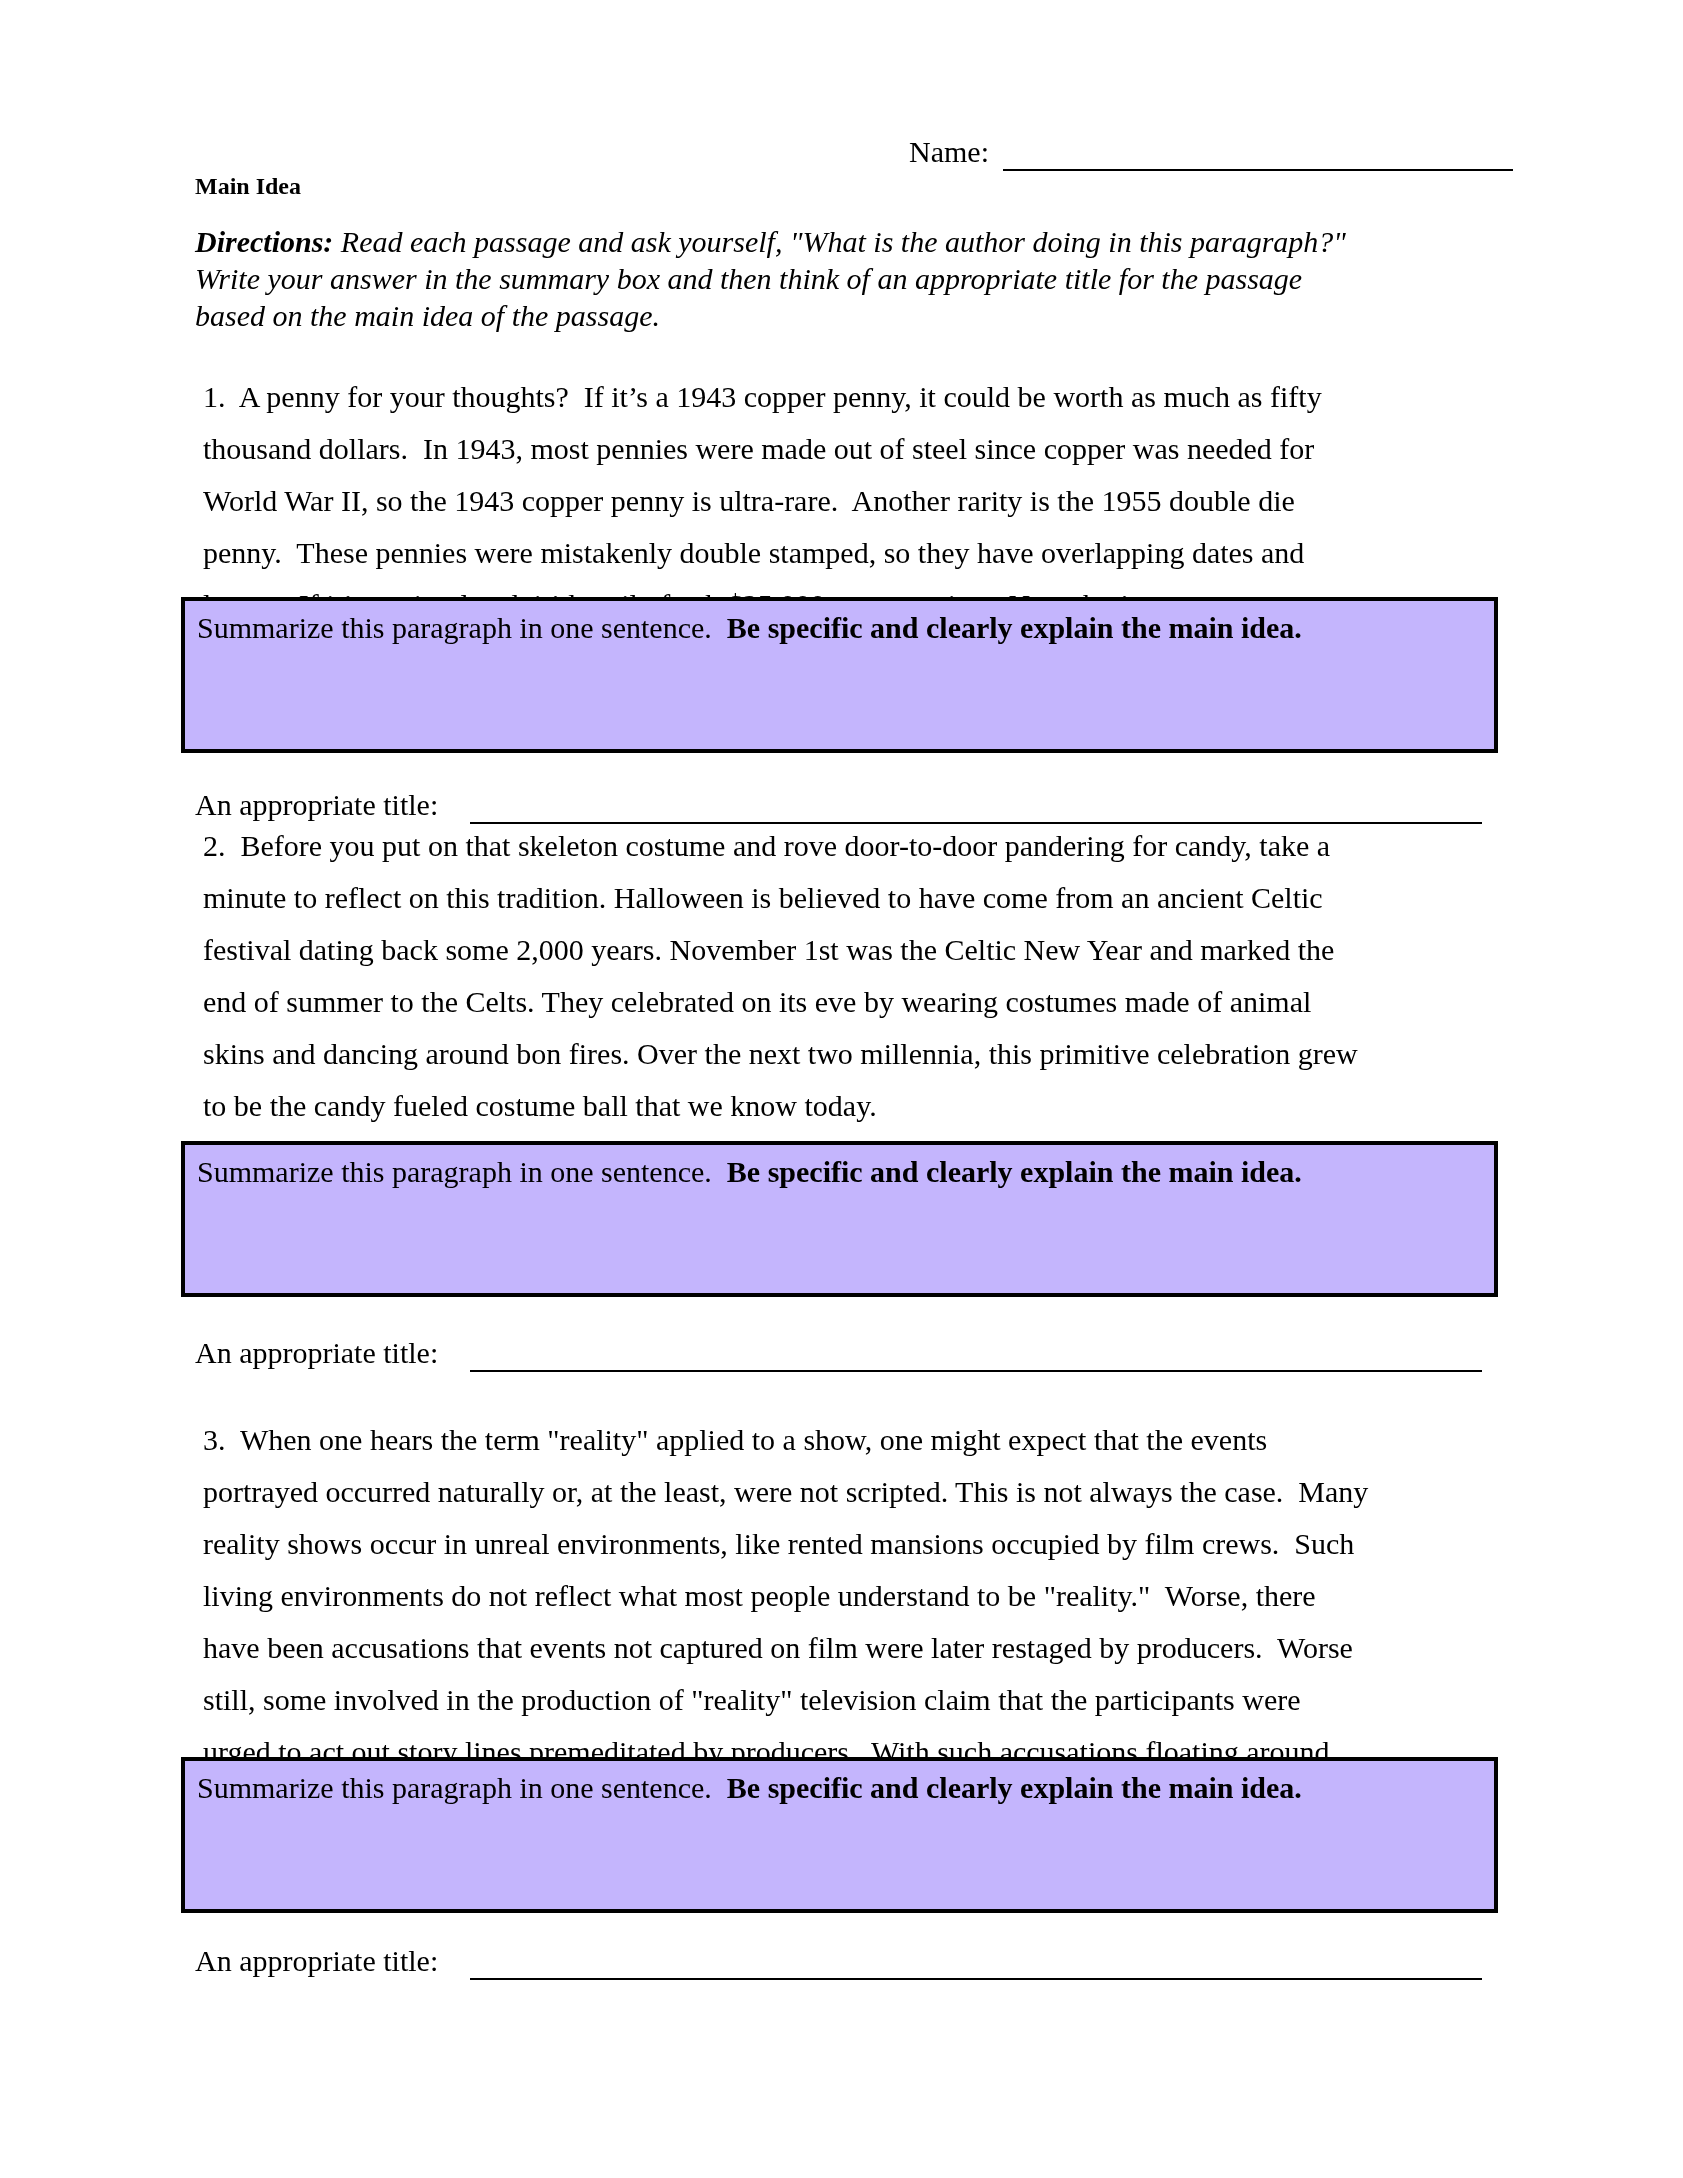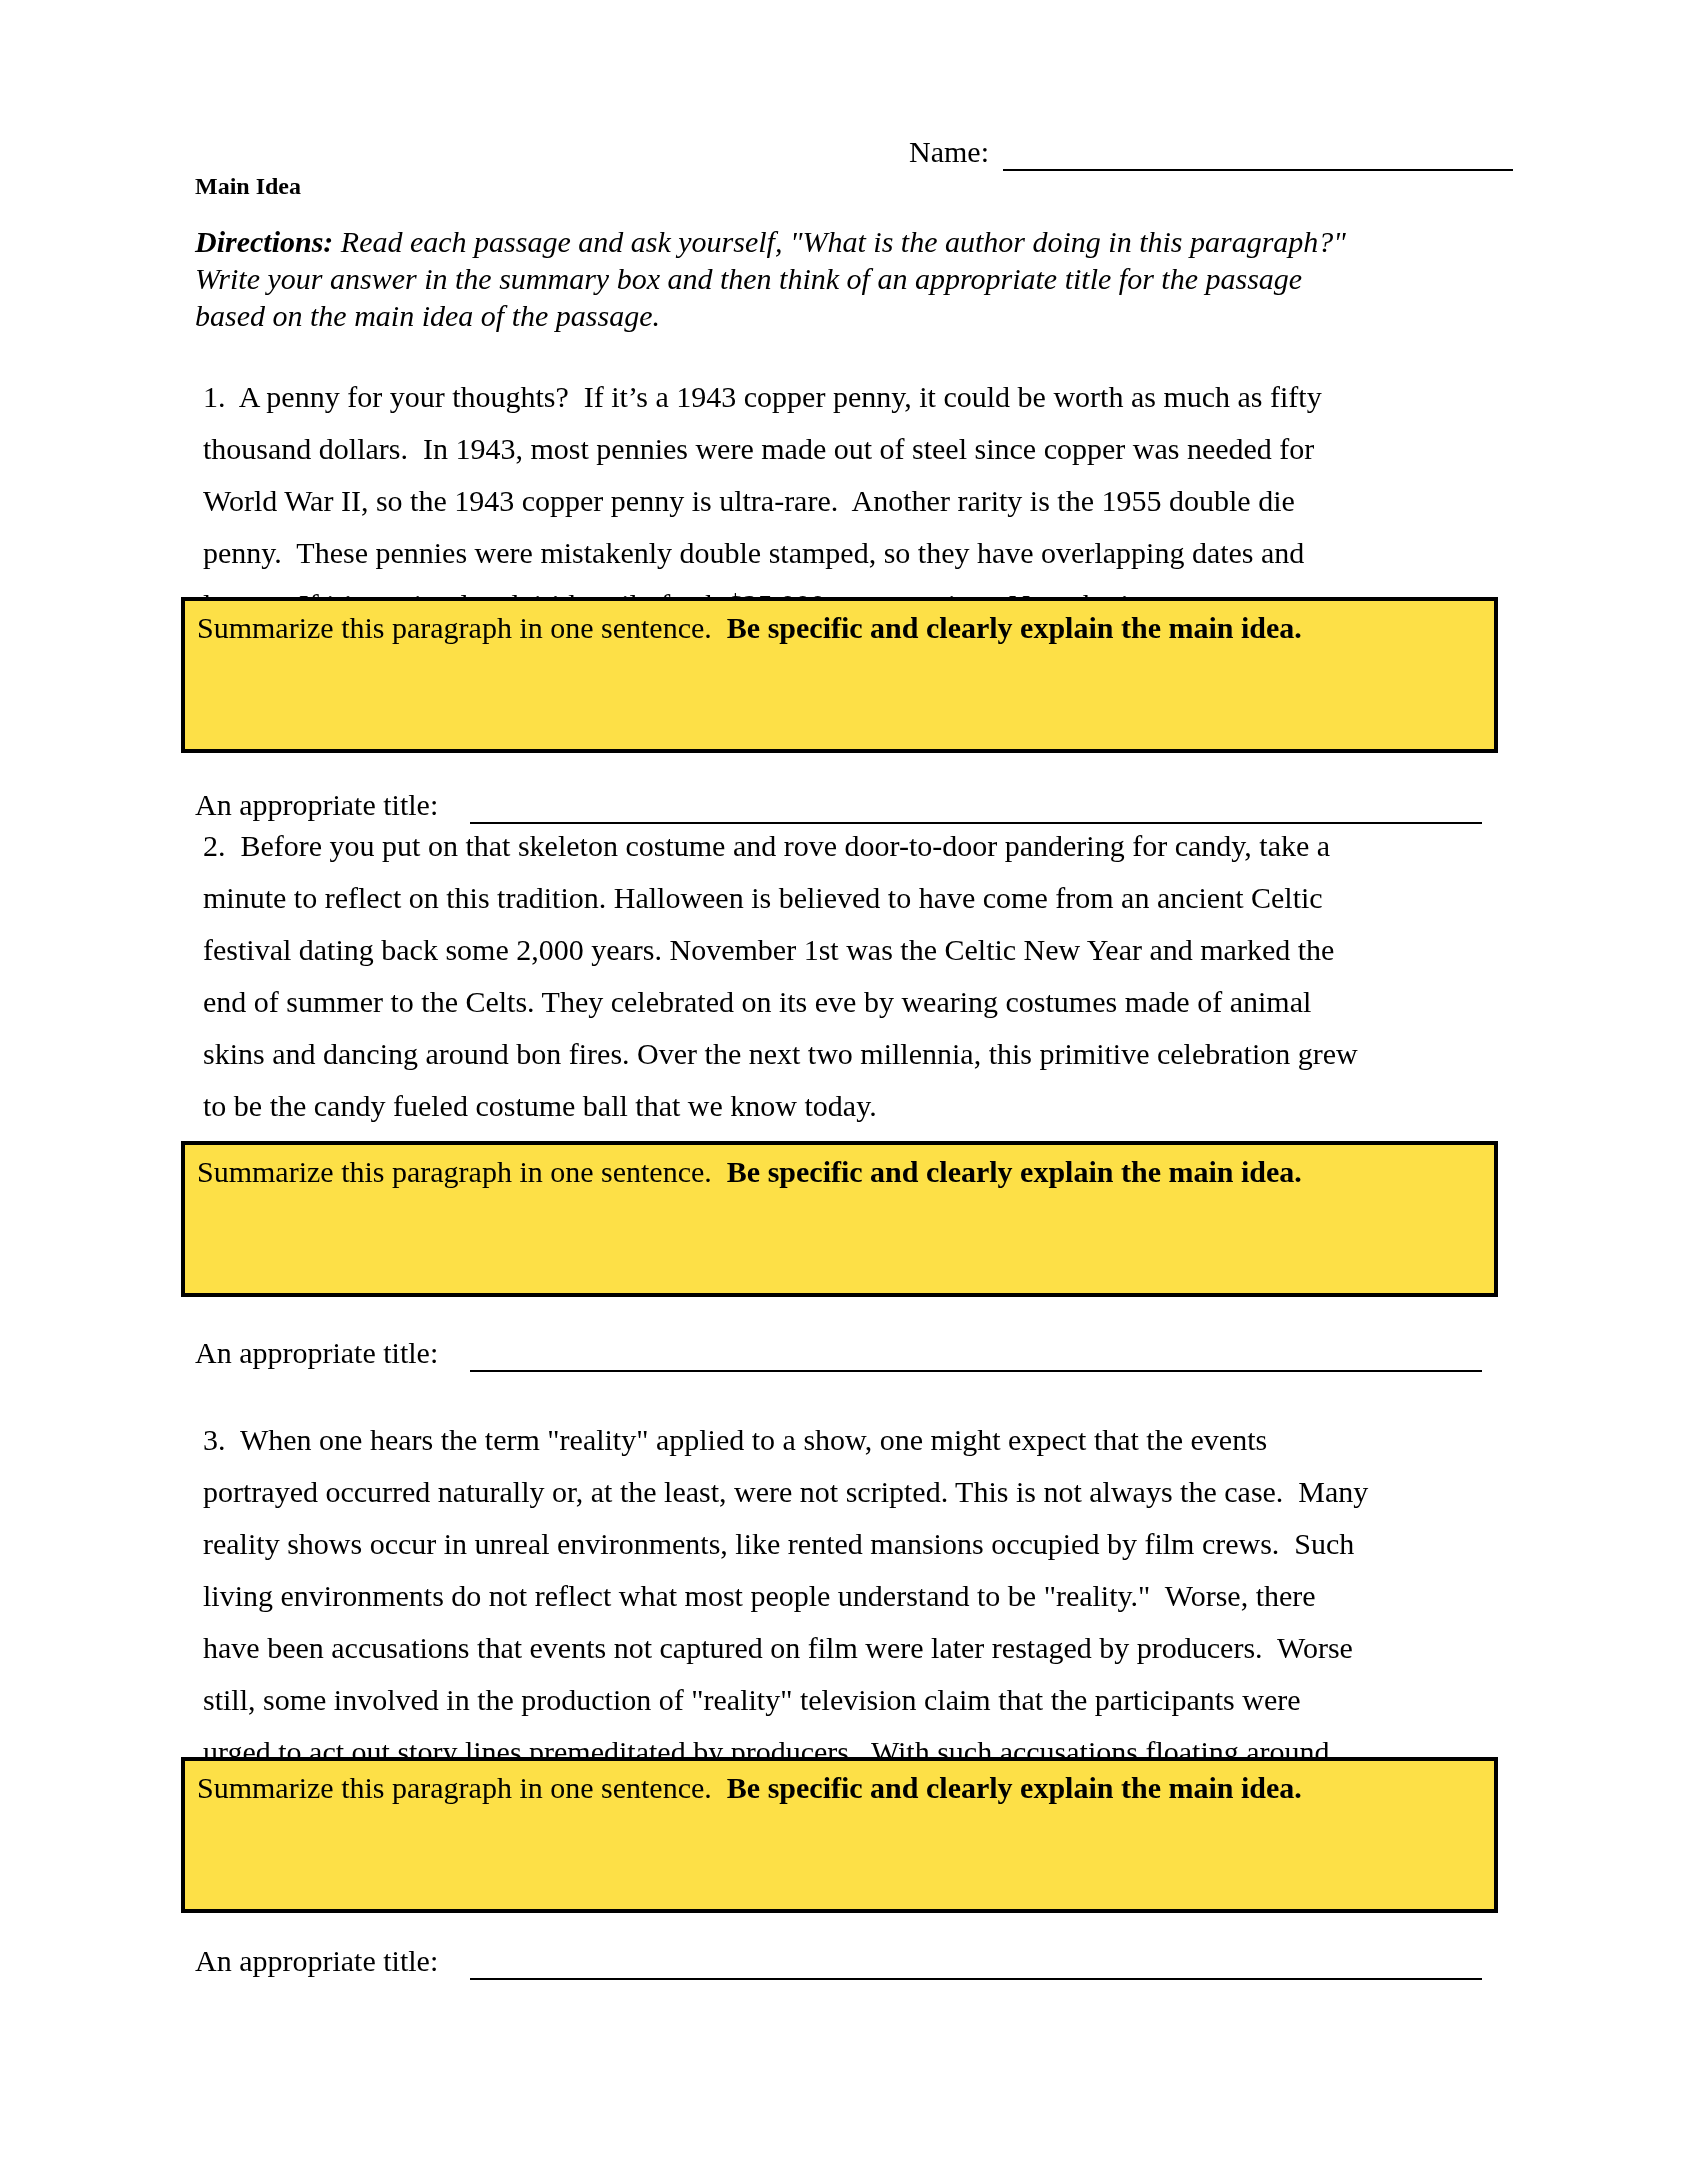--- a/index.html
+++ b/index.html
@@ -51,21 +51,21 @@
     margin: 8px;
   }
 
   
   .sumbox {
     box-sizing: border-box;
     width: 1317px;
     height: 156px;
     border: 4px solid #000;
     padding: 8px 12px;
-    background: #fde047;
+    background: #c4b5fd;
   }
   .sumbox .box-prompt { line-height: 38px; white-space: pre-wrap; }
   .sumbox .box-prompt .bold-part { font-weight: bold; }
 
   
   .title-row {
     display: flex;
     align-items: flex-end;
     width: 1287px;
     height: 38px;

